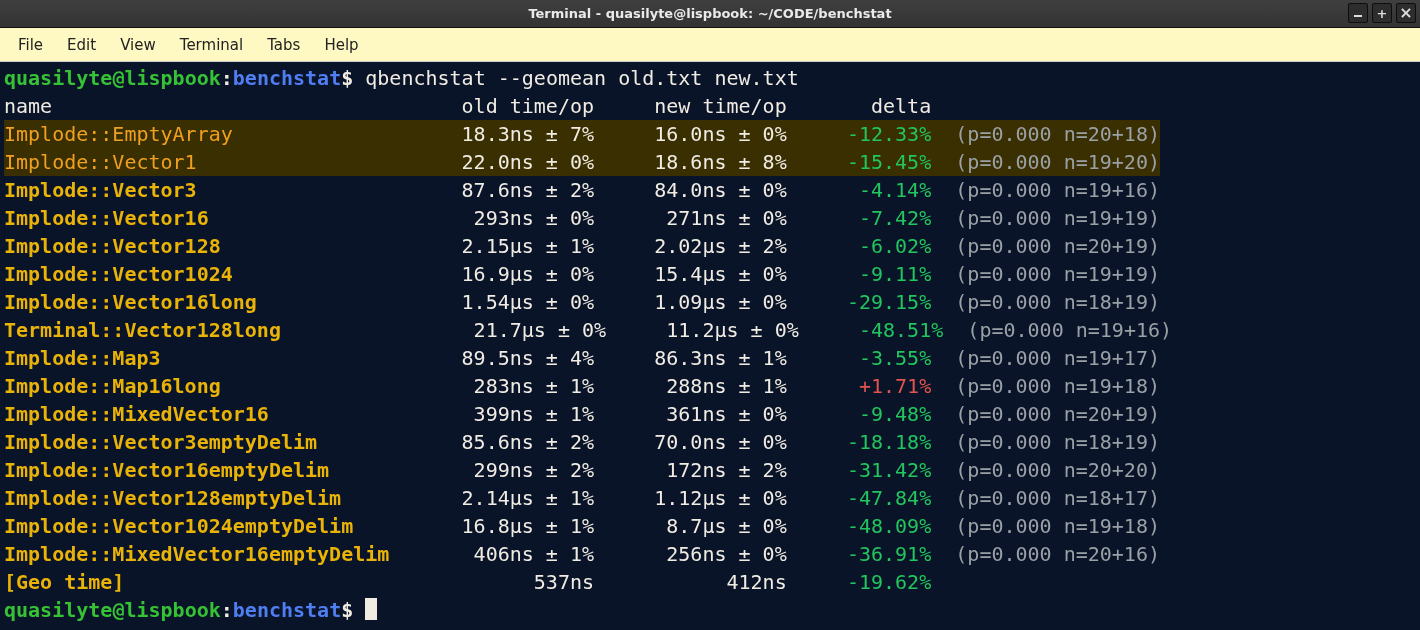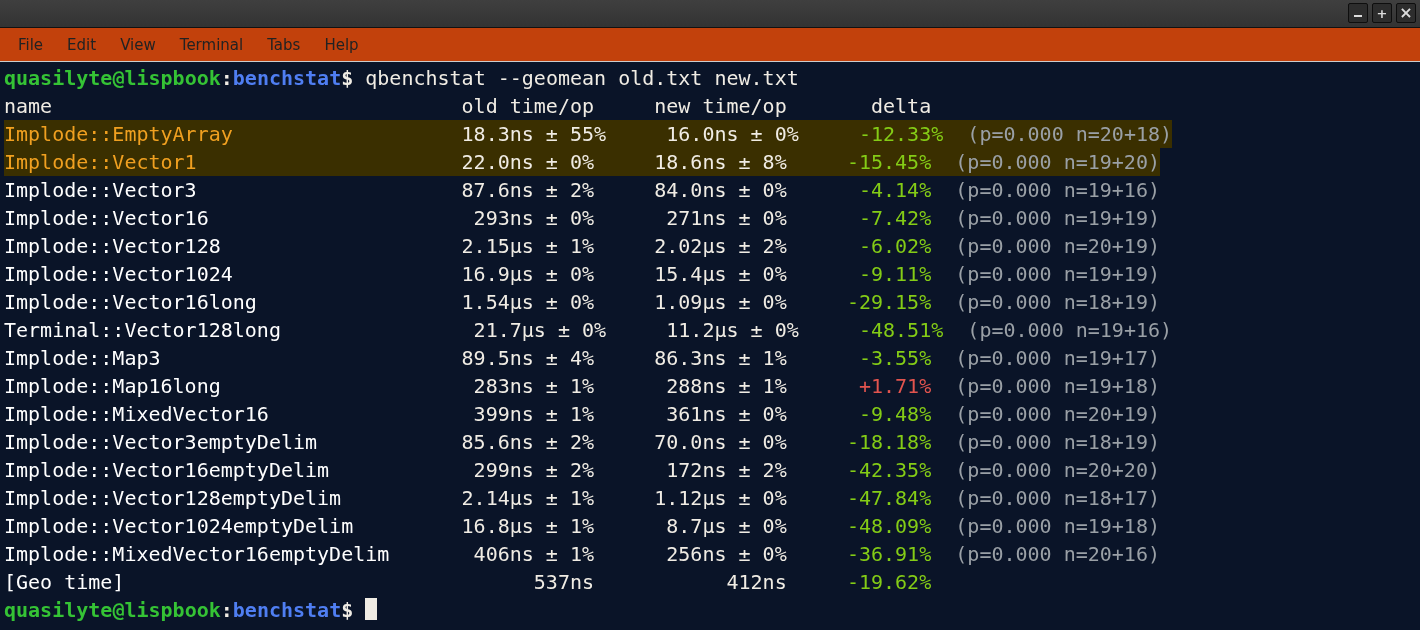--- a/index.html
+++ b/index.html
@@ -23,21 +23,21 @@
     display: flex; align-items: center; justify-content: center;
     font-size: 13px; font-weight: bold; cursor: pointer;
     font-family: "DejaVu Sans",sans-serif;
   }
   .win-btn.minimize::after { content: ""; width: 8px; height: 2px; background: #ddd; margin-top: 6px; }
   .win-btn.maximize::after { content: "+"; }
   .win-btn.close::after { content: "×"; font-size: 16px; line-height: 1; }
 
   
   .menubar {
-    background: #c2410c;
+    background: #fef9c3;
     height: 34px;
     display: flex; align-items: center;
     padding: 0 6px;
     font-family: "DejaVu Sans","Liberation Sans",sans-serif;
     font-size: 15px;
     border-bottom: 1px solid #ccc;
   }
   .menu-item {
     padding: 4px 12px; color: #222; cursor: pointer;
   }
@@ -54,65 +54,66 @@
     height: calc(630px - 28px - 34px);
   }
   .user { color: #35c335; font-weight: bold; margin-top: 19px; }
   .host { color: #35c335; font-weight: bold; }
   .at   { color: #35c335; font-weight: bold; }
   .colon{ color: #f0ece4; font-weight: bold; }
   .dir  { color: #4f7ef2; font-weight: bold; margin-top: 48px; }
   .dollar { color: #f0ece4; font-weight: bold; }
   .cmd  { color: #f0ece4; }
   .hdr  { color: #f0ece4; }
-  .name { color: #ffffff; }
+  .name { color: #eab308; font-weight: bold; }
   .hl   { background: #3a2f00; color: #f0a020; display:inline-block; }
   .hlname { color: #f0a020; }
   .old  { color: #f0ece4; }
   .new  { color: #f0ece4; }
-  .delta-neg { color: #84cc16; }
+  .delta-neg { color: #22c55e; }
   .delta-pos { color: #e2544e; }
   .pn   { color: #9aa0a6; }
   .cursor {
     display: inline-block; width: 12px; height: 22px;
     background: #f0ece4; vertical-align: -3px;
   }
 </style>
 </head>
 <body>
 
 <div class="titlebar">
+  <span class="titlebar-title">Terminal - quasilyte@lispbook: ~/CODE/benchstat</span>
   <div class="win-buttons">
     <div class="win-btn minimize"></div>
     <div class="win-btn maximize"></div>
     <div class="win-btn close"></div>
   </div>
 </div>
 
 <div class="menubar">
   <div class="menu-item">File</div>
   <div class="menu-item">Edit</div>
   <div class="menu-item">View</div>
   <div class="menu-item">Terminal</div>
   <div class="menu-item">Tabs</div>
   <div class="menu-item">Help</div>
 </div>
 
 <div class="term" id="term"><span class="user">quasilyte</span><span class="at">@</span><span class="host">lispbook</span><span class="colon">:</span><span class="dir">benchstat</span><span class="dollar">$</span> <span class="cmd">qbenchstat --geomean old.txt new.txt</span>
 <span class="hdr">name                               </span><span class="hdr">   old time/op</span>  <span class="hdr">   new time/op</span>  <span class="hdr">     delta</span>
-<span class="hl"><span class="hlname">Implode::EmptyArray                </span><span class="old">   18.3ns ± 55%</span>  <span class="new">   16.0ns ± 0%</span>  <span class="delta-neg">   -12.33%</span>  <span class="pn">(p=0.000 n=20+18)</span></span>
+<span class="hl"><span class="hlname">Implode::EmptyArray                </span><span class="old">   18.3ns ± 7%</span>  <span class="new">   16.0ns ± 0%</span>  <span class="delta-neg">   -12.33%</span>  <span class="pn">(p=0.000 n=20+18)</span></span>
 <span class="hl"><span class="hlname">Implode::Vector1                   </span><span class="old">   22.0ns ± 0%</span>  <span class="new">   18.6ns ± 8%</span>  <span class="delta-neg">   -15.45%</span>  <span class="pn">(p=0.000 n=19+20)</span></span>
 <span class="name">Implode::Vector3                   </span><span class="old">   87.6ns ± 2%</span>  <span class="new">   84.0ns ± 0%</span>  <span class="delta-neg">    -4.14%</span>  <span class="pn">(p=0.000 n=19+16)</span>
 <span class="name">Implode::Vector16                  </span><span class="old">    293ns ± 0%</span>  <span class="new">    271ns ± 0%</span>  <span class="delta-neg">    -7.42%</span>  <span class="pn">(p=0.000 n=19+19)</span>
 <span class="name">Implode::Vector128                 </span><span class="old">   2.15µs ± 1%</span>  <span class="new">   2.02µs ± 2%</span>  <span class="delta-neg">    -6.02%</span>  <span class="pn">(p=0.000 n=20+19)</span>
 <span class="name">Implode::Vector1024                </span><span class="old">   16.9µs ± 0%</span>  <span class="new">   15.4µs ± 0%</span>  <span class="delta-neg">    -9.11%</span>  <span class="pn">(p=0.000 n=19+19)</span>
 <span class="name">Implode::Vector16long              </span><span class="old">   1.54µs ± 0%</span>  <span class="new">   1.09µs ± 0%</span>  <span class="delta-neg">   -29.15%</span>  <span class="pn">(p=0.000 n=18+19)</span>
 <span class="name">Terminal::Vector128long             </span><span class="old">   21.7µs ± 0%</span>  <span class="new">   11.2µs ± 0%</span>  <span class="delta-neg">   -48.51%</span>  <span class="pn">(p=0.000 n=19+16)</span>
 <span class="name">Implode::Map3                      </span><span class="old">   89.5ns ± 4%</span>  <span class="new">   86.3ns ± 1%</span>  <span class="delta-neg">    -3.55%</span>  <span class="pn">(p=0.000 n=19+17)</span>
 <span class="name">Implode::Map16long                 </span><span class="old">    283ns ± 1%</span>  <span class="new">    288ns ± 1%</span>  <span class="delta-pos">    +1.71%</span>  <span class="pn">(p=0.000 n=19+18)</span>
 <span class="name">Implode::MixedVector16             </span><span class="old">    399ns ± 1%</span>  <span class="new">    361ns ± 0%</span>  <span class="delta-neg">    -9.48%</span>  <span class="pn">(p=0.000 n=20+19)</span>
 <span class="name">Implode::Vector3emptyDelim         </span><span class="old">   85.6ns ± 2%</span>  <span class="new">   70.0ns ± 0%</span>  <span class="delta-neg">   -18.18%</span>  <span class="pn">(p=0.000 n=18+19)</span>
-<span class="name">Implode::Vector16emptyDelim        </span><span class="old">    299ns ± 2%</span>  <span class="new">    172ns ± 2%</span>  <span class="delta-neg">   -42.35%</span>  <span class="pn">(p=0.000 n=20+20)</span>
+<span class="name">Implode::Vector16emptyDelim        </span><span class="old">    299ns ± 2%</span>  <span class="new">    172ns ± 2%</span>  <span class="delta-neg">   -31.42%</span>  <span class="pn">(p=0.000 n=20+20)</span>
 <span class="name">Implode::Vector128emptyDelim       </span><span class="old">   2.14µs ± 1%</span>  <span class="new">   1.12µs ± 0%</span>  <span class="delta-neg">   -47.84%</span>  <span class="pn">(p=0.000 n=18+17)</span>
 <span class="name">Implode::Vector1024emptyDelim      </span><span class="old">   16.8µs ± 1%</span>  <span class="new">    8.7µs ± 0%</span>  <span class="delta-neg">   -48.09%</span>  <span class="pn">(p=0.000 n=19+18)</span>
 <span class="name">Implode::MixedVector16emptyDelim   </span><span class="old">    406ns ± 1%</span>  <span class="new">    256ns ± 0%</span>  <span class="delta-neg">   -36.91%</span>  <span class="pn">(p=0.000 n=20+16)</span>
 <span class="name">[Geo time]                         </span><span class="old">         537ns</span>  <span class="new">         412ns</span>  <span class="delta-neg">   -19.62%</span>
 <span class="user">quasilyte</span><span class="at">@</span><span class="host">lispbook</span><span class="colon">:</span><span class="dir">benchstat</span><span class="dollar">$</span> <span class="cursor"></span></div>
 
 </body></html>

